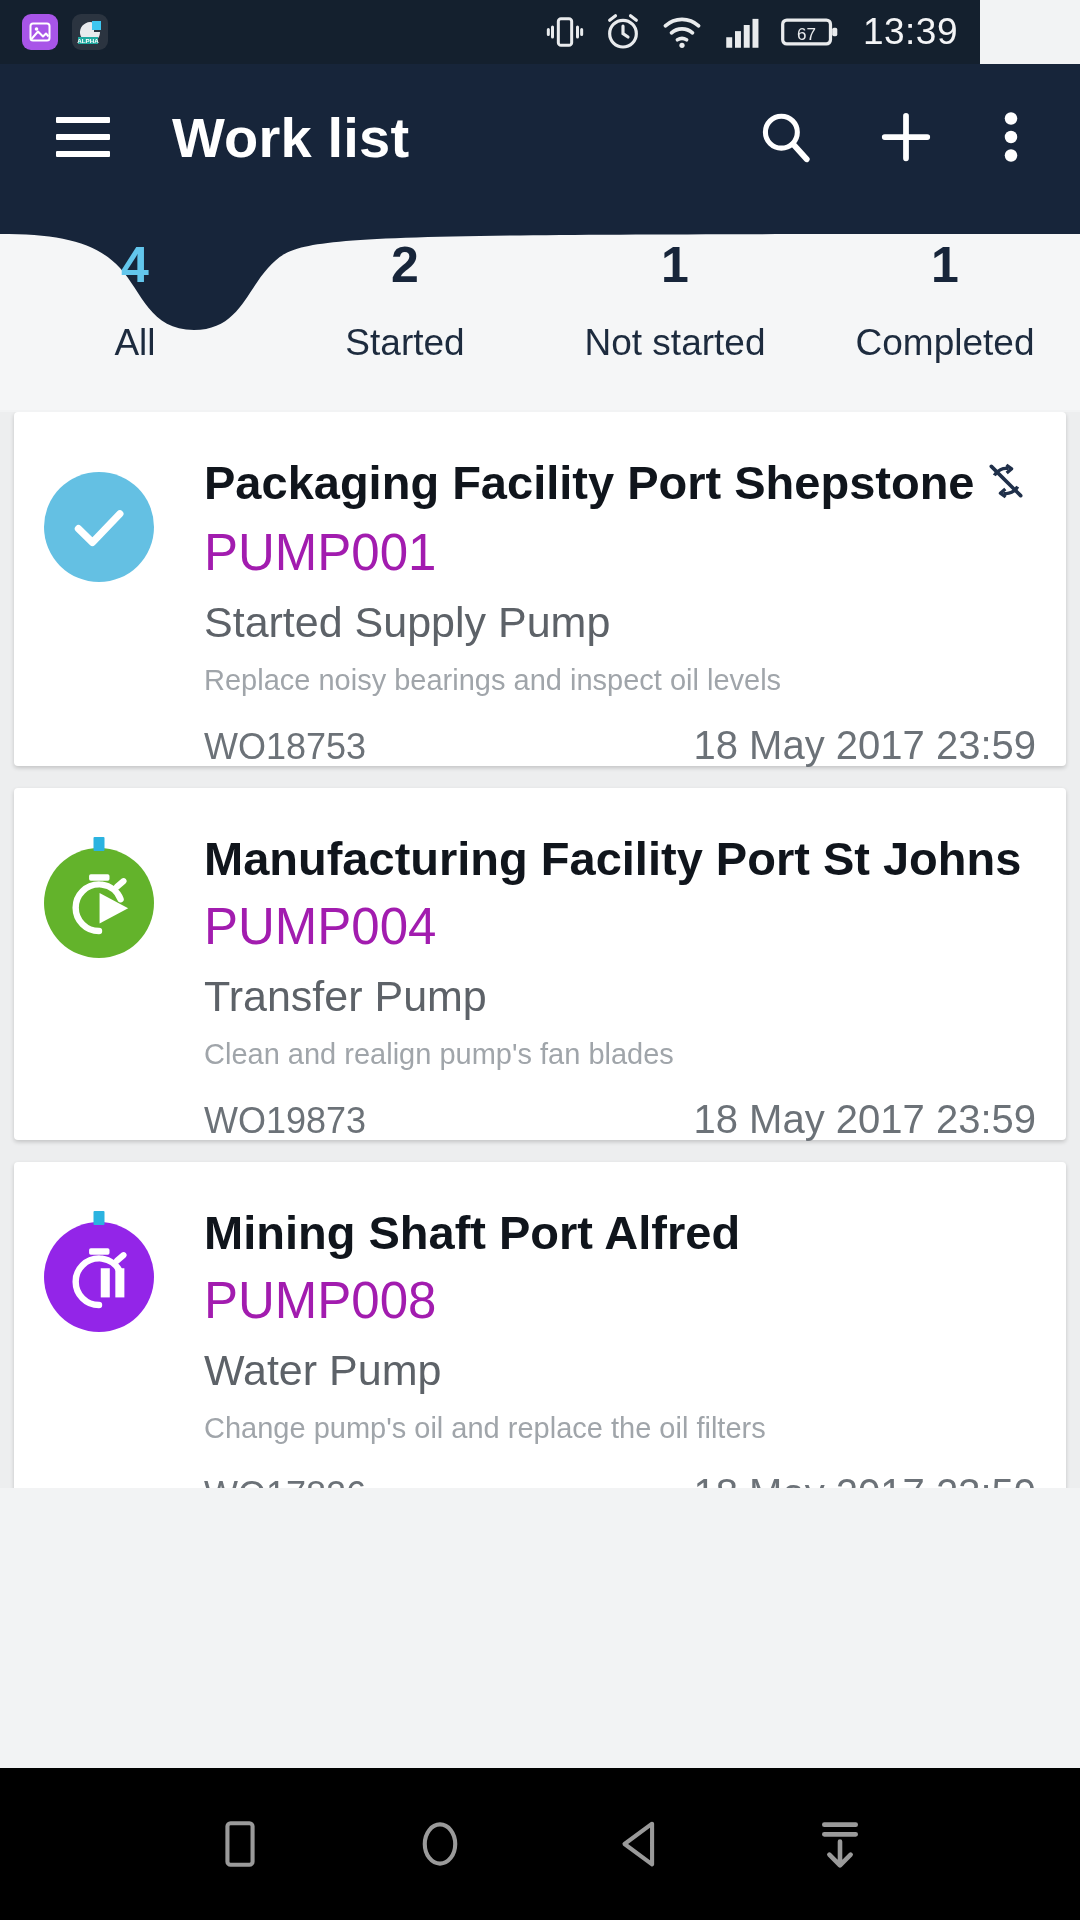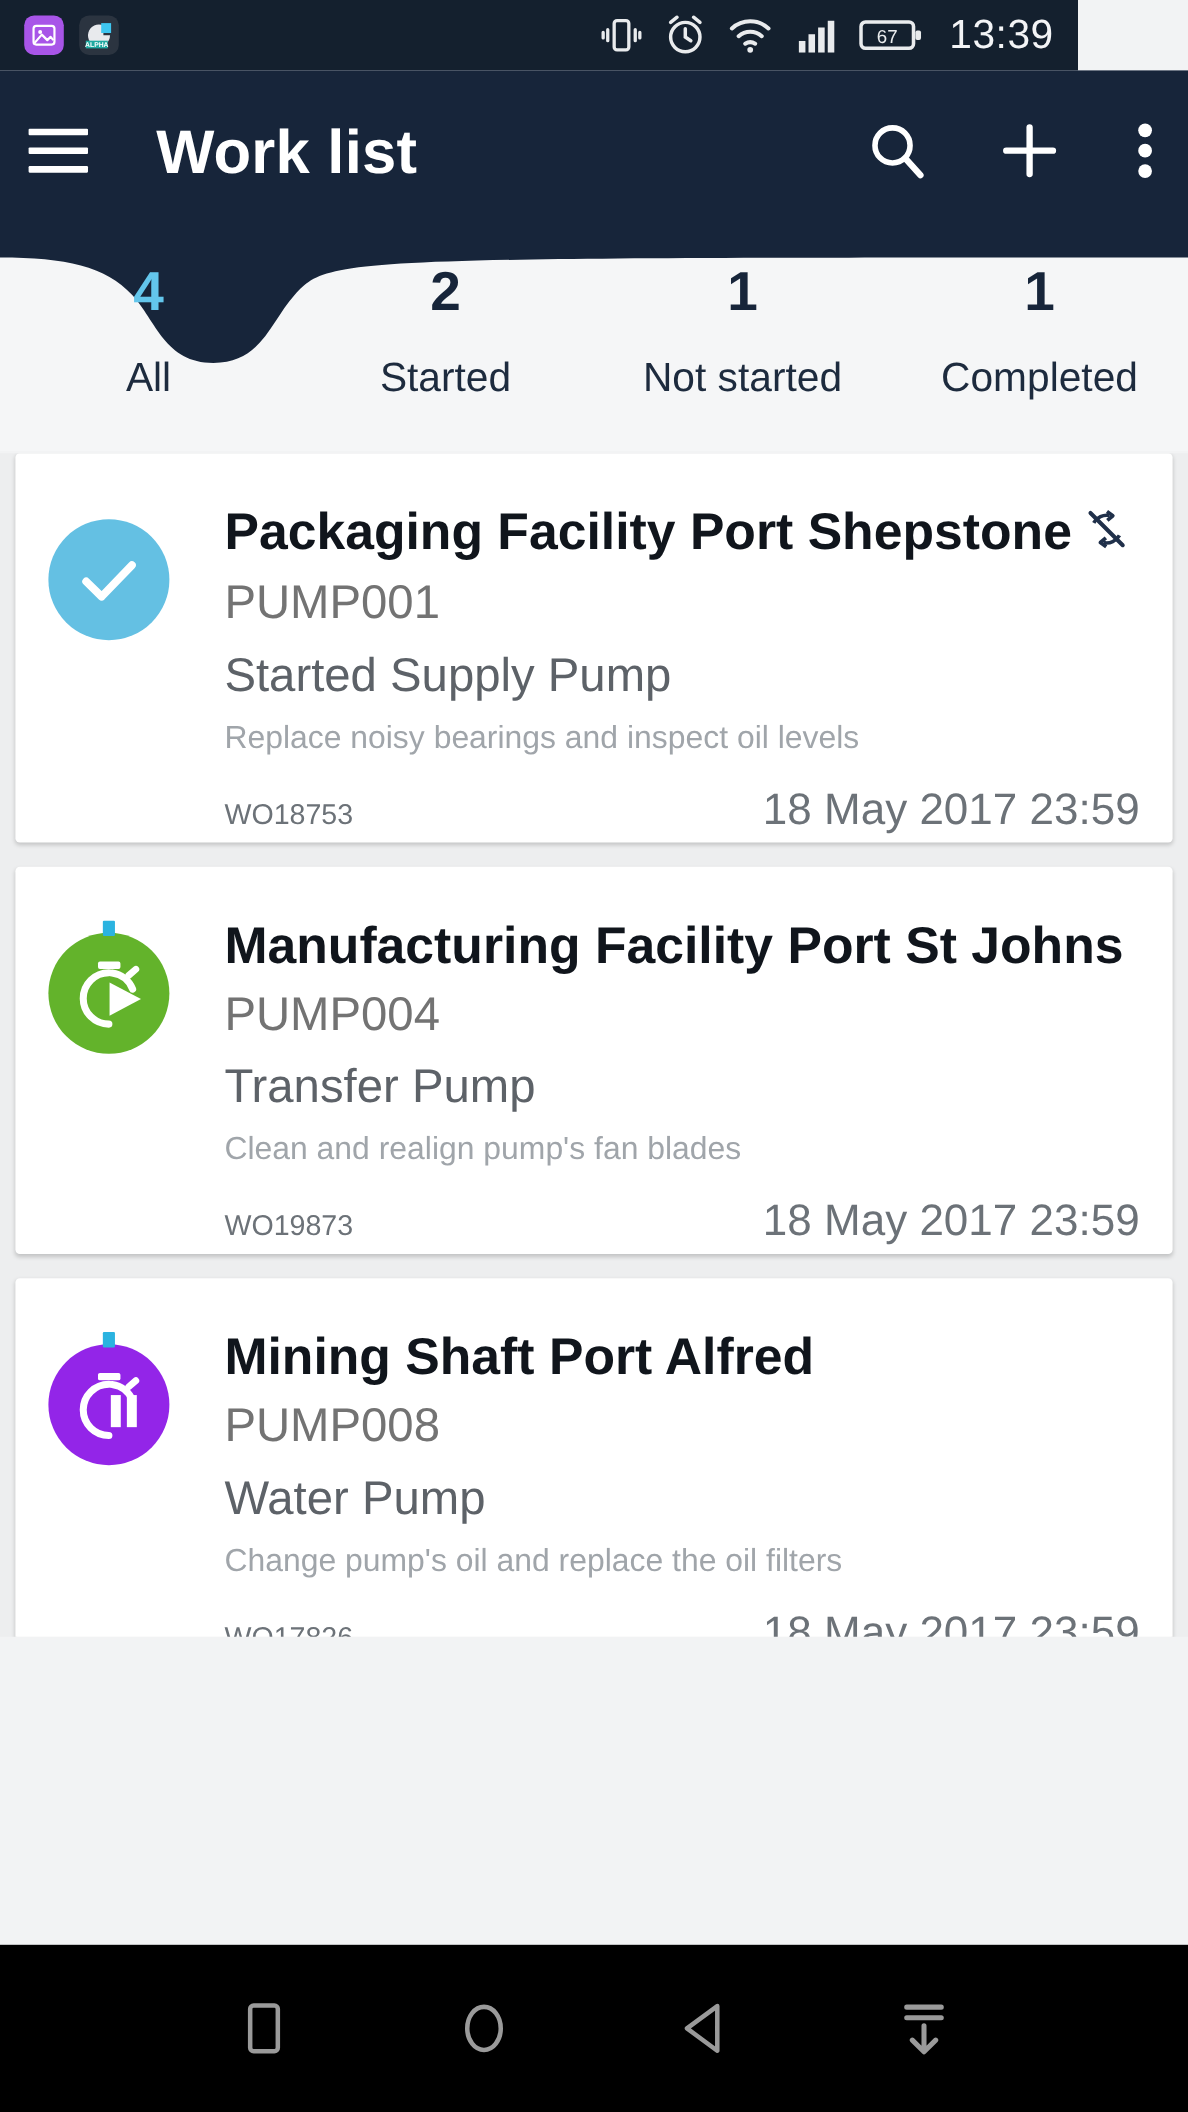--- a/index.html
+++ b/index.html
@@ -29,21 +29,21 @@
   .sb-clock{
     color:#f3f4f6; font-size:37px; letter-spacing:0.5px;
     font-family:"Liberation Sans", sans-serif; margin-left:6px;
   }
 
   
   .appbar{
     position:absolute; top:64px; left:0; width:1080px; height:146px;
     background:#17253a;
     display:flex; align-items:center;
-    padding:0 26px;
+    padding:0 56px;
   }
   .hamburger{ width:54px; height:40px; display:flex; flex-direction:column; justify-content:space-between; cursor:pointer;}
   .hamburger span{ display:block; height:6px; background:#fff; border-radius:1px; }
   .appbar-title{
     color:#ffffff; font-size:56px; font-weight:bold;
     margin-left:62px; letter-spacing:0.2px;
     white-space:nowrap;
   }
   .appbar-actions{ margin-left:auto; display:flex; align-items:center; gap:62px; }
   .ab-btn{ display:flex; align-items:center; justify-content:center; cursor:pointer; }
@@ -108,32 +108,32 @@
   }
 
   .card-body{ flex:1 1 auto; min-width:0; padding-top:10px; }
   .card-title{
     font-size:47px; font-weight:bold; color:#10151c;
     line-height:1.05; white-space:nowrap;
     display:flex; align-items:flex-start;
   }
   .sync-icon{ margin-left:12px; margin-top:2px; flex:0 0 auto; }
   .card-sub1{
-    font-size:43px; color:#737373; margin-top:16px; line-height:1.1;
+    font-size:51px; color:#a21caf; margin-top:16px; line-height:1.1;
   }
   .card-sub2{
     font-size:43px; color:#5d6268; margin-top:18px; line-height:1.1;
   }
   .card-desc{
     font-size:29px; color:#a0a5aa; margin-top:18px; line-height:1.1;
   }
   .card-foot{
     display:flex; align-items:baseline; margin-top:26px;
   }
-  .wo{ font-size:26px; color:#6c7278; }
+  .wo{ font-size:36px; color:#6c7278; }
   .due{ margin-left:auto; font-size:40px; color:#6c7278; }
 
   
   .navbar{
     position:absolute; bottom:0; left:0; width:1080px; height:152px;
     background:#000000;
     display:flex; align-items:center; justify-content:space-around;
     padding:0 140px;
   }
   .nav-btn{ display:flex; align-items:center; justify-content:center; cursor:pointer; width:110px; height:110px;}

